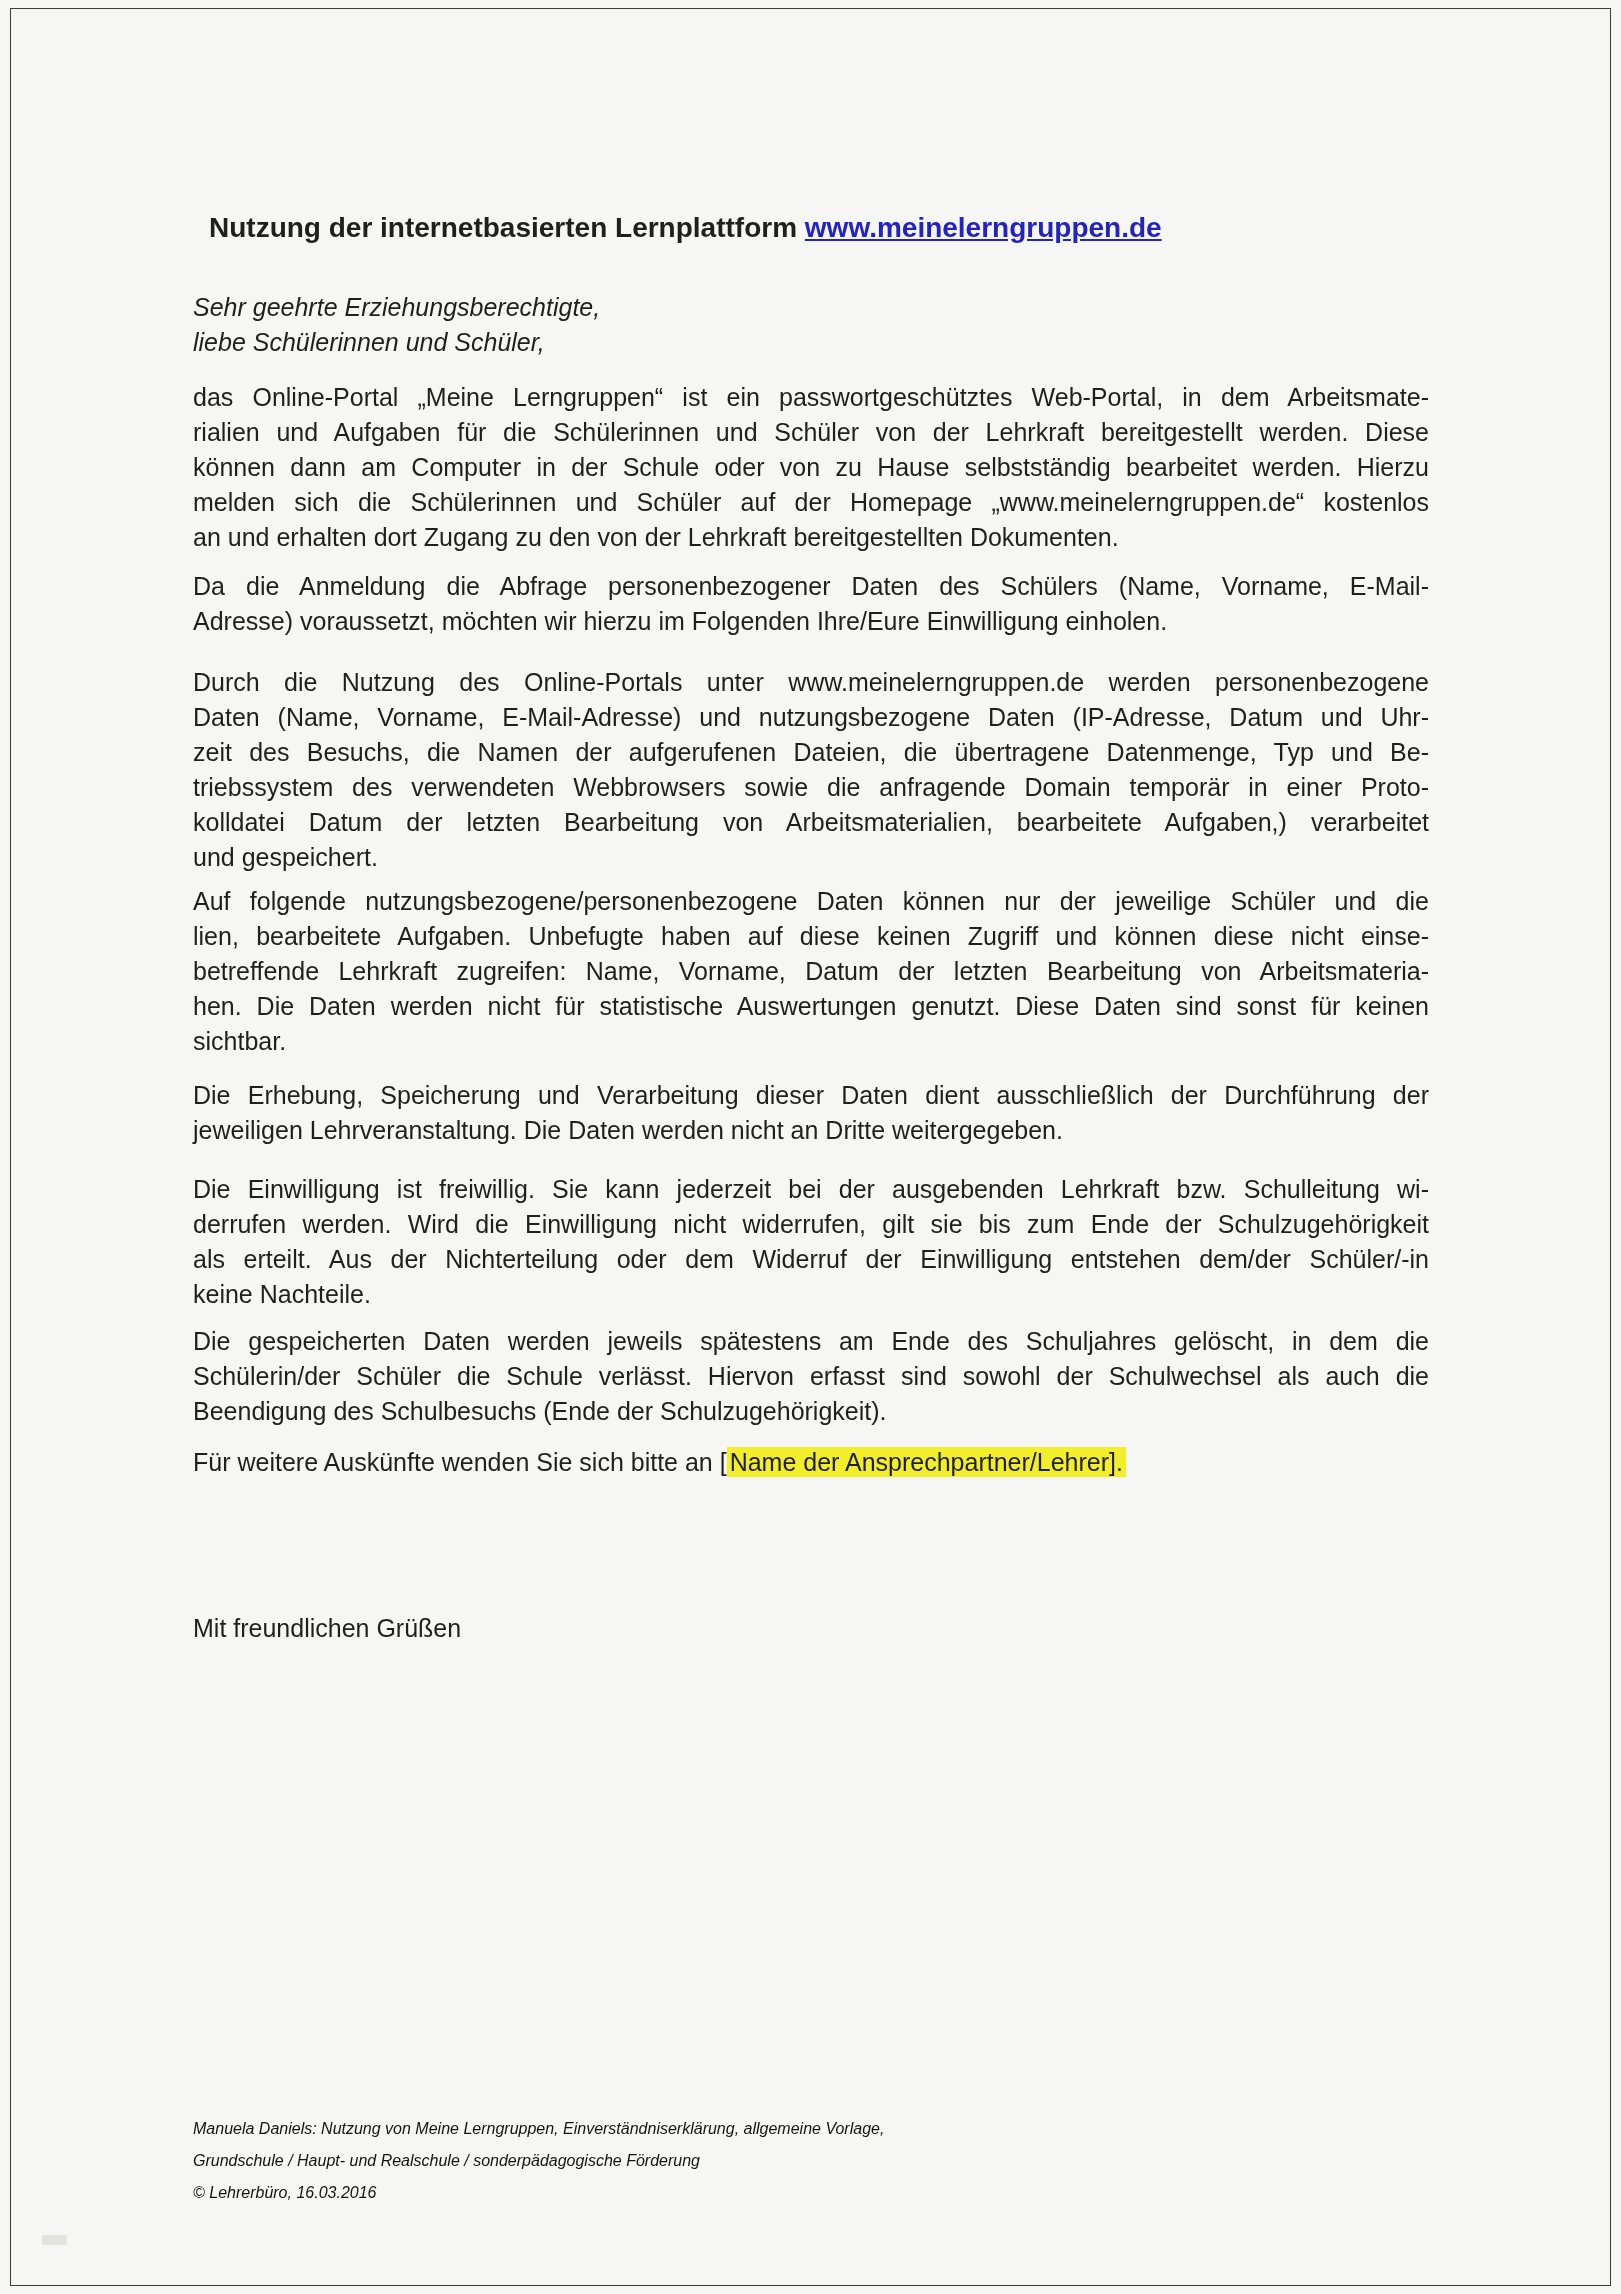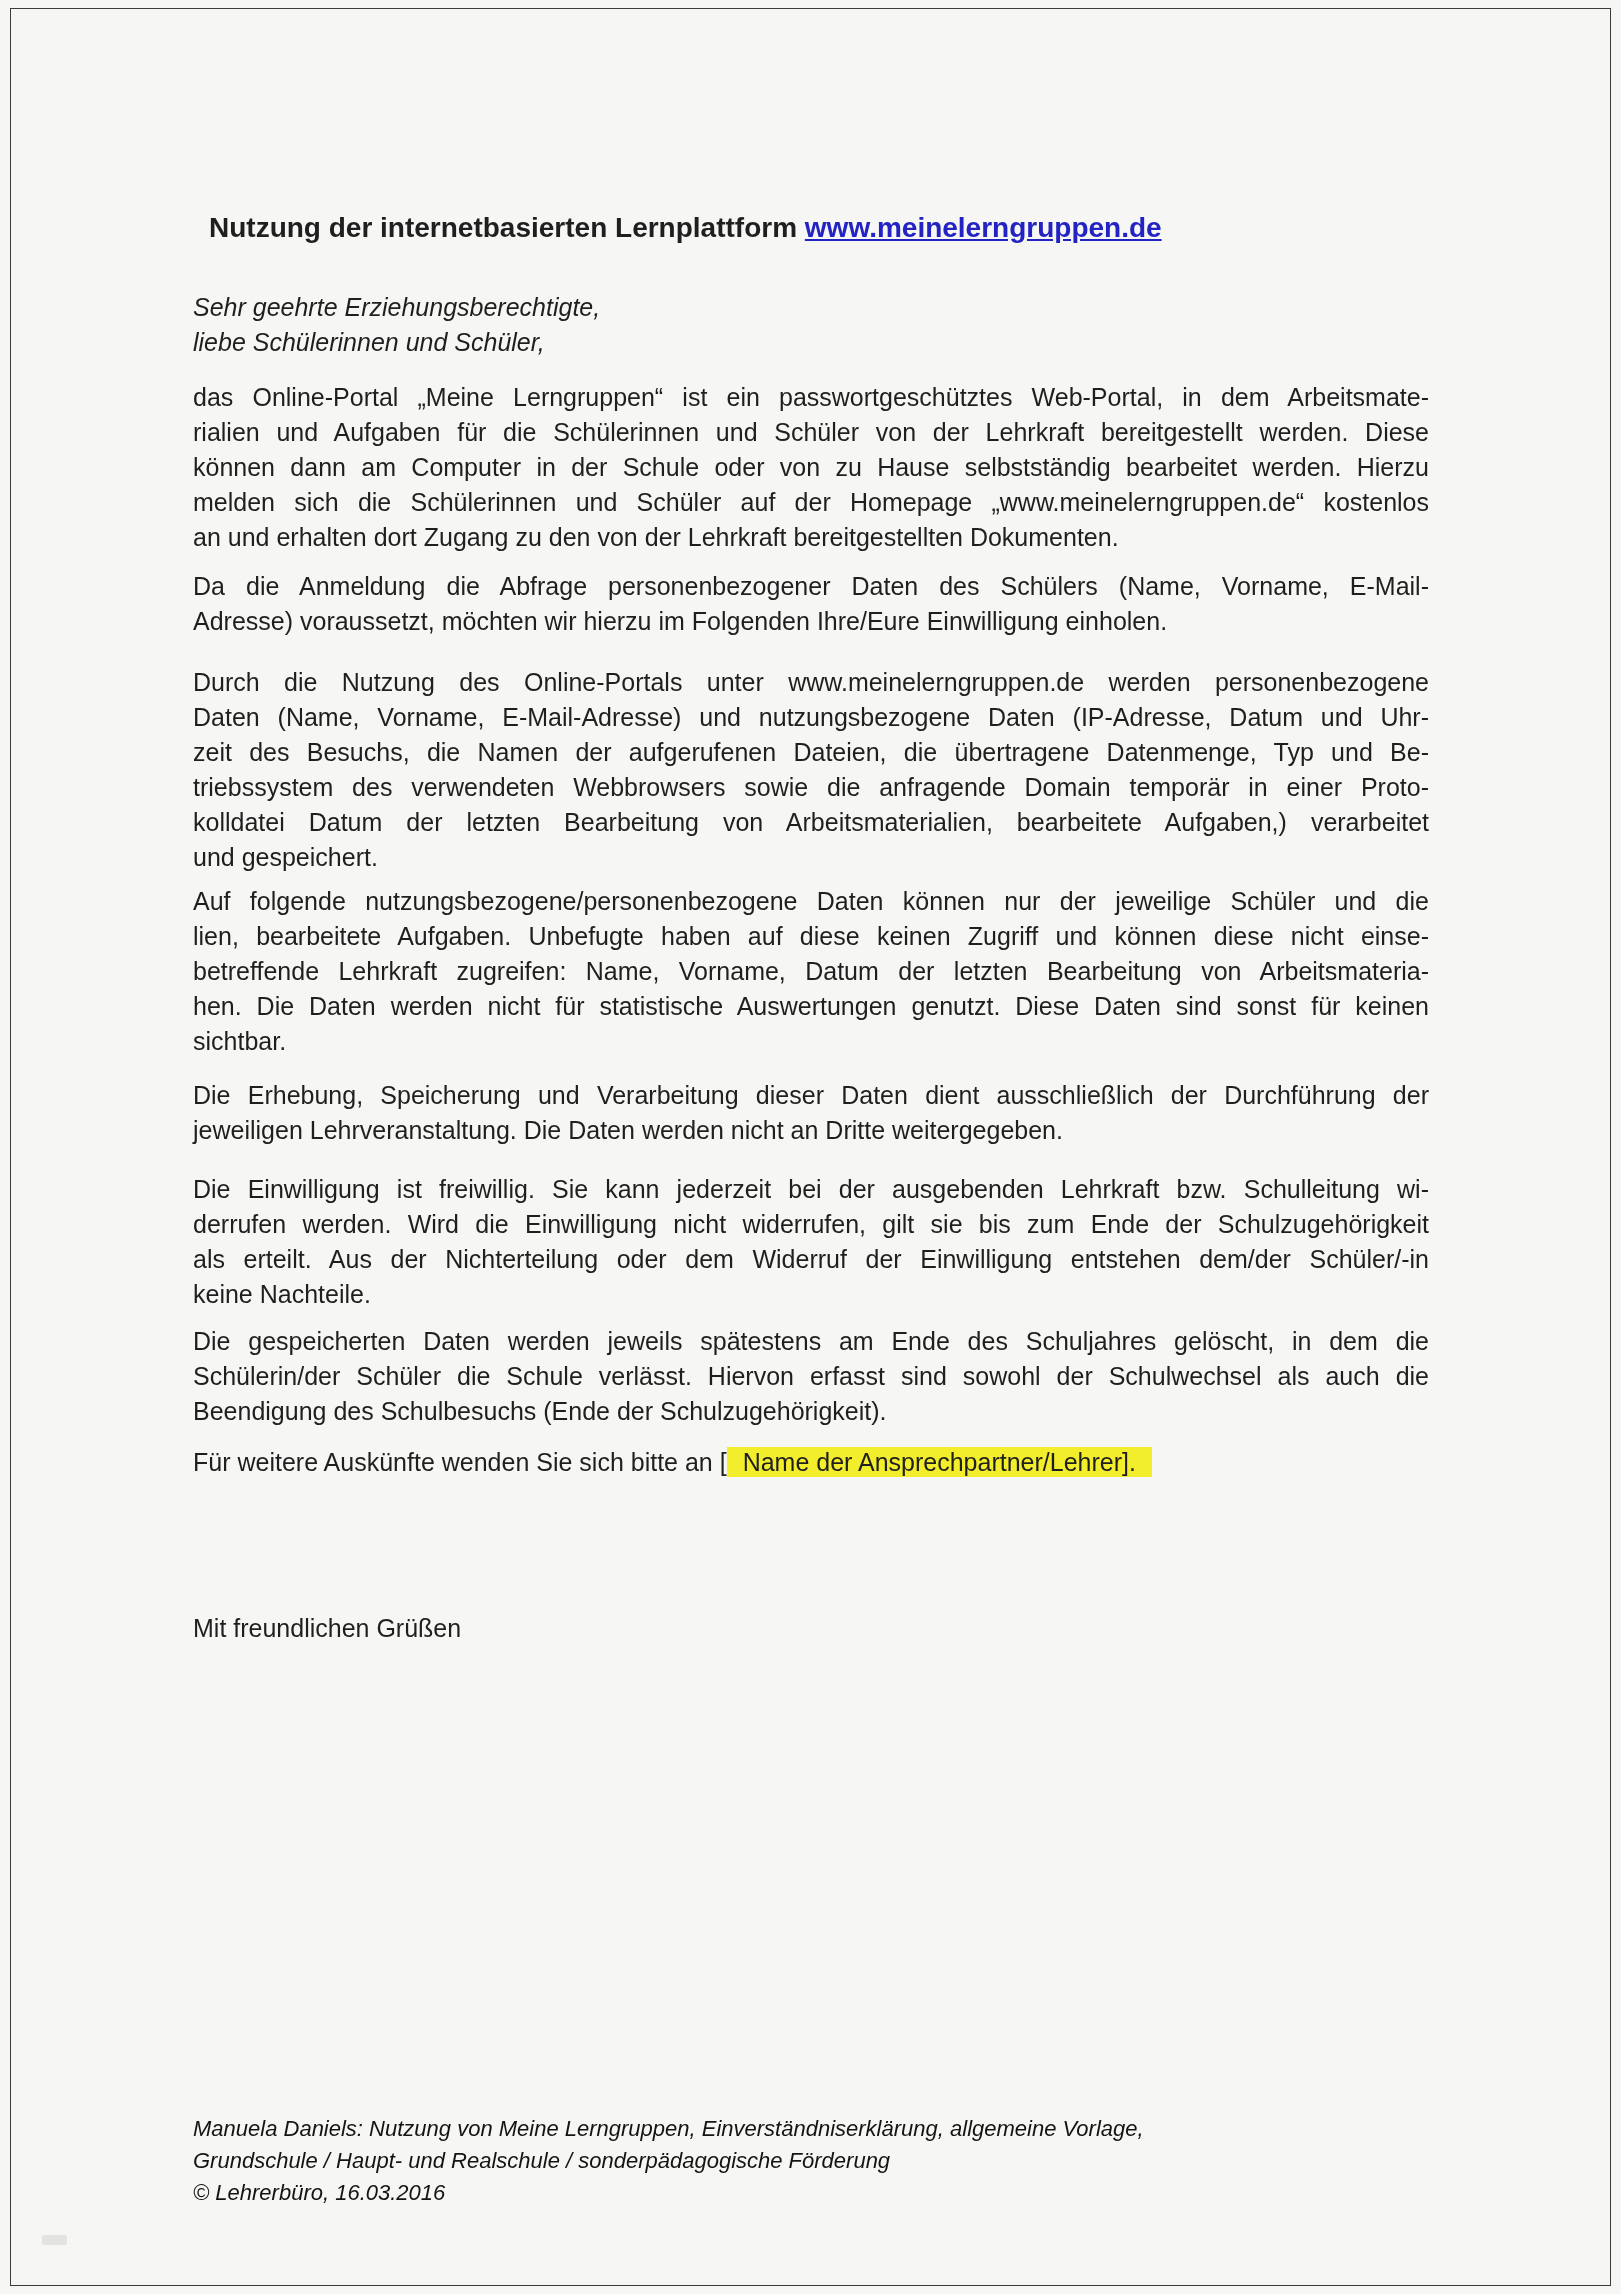--- a/index.html
+++ b/index.html
@@ -10,22 +10,22 @@
   .frame{
     position:absolute;left:9.6px;top:7.6px;right:9.6px;bottom:7.6px;
     border:1.9px solid #3c3c3c;pointer-events:none;
   }
   .block{position:absolute;left:193px;width:1236px;font-size:25px;line-height:35px;}
   .title{font-size:28px;font-weight:700;margin:16px;white-space:nowrap;}
   .link{color:var(--link,#2323c4);text-decoration:underline;font-weight:700;cursor:pointer;}
   .line{line-height:35px;font-style:italic;}
   .pline{text-align:justify;text-align-last:justify;white-space:nowrap;}
   .pline.last{text-align-last:left;}
-  .hl{background:var(--hl,#f3ee2b);padding:1px 16px;text-align:right;}
-  .footer{position:absolute;left:193px;width:1262px;font-size:22px;line-height:32px;color:#141414;}
+  .hl{background:var(--hl,#f3ee2b);padding:1px 3px;text-align:right;}
+  .footer{position:absolute;left:193px;width:1262px;font-size:16px;line-height:32px;color:#141414;}
   .artifact{
     position:absolute;left:42px;top:2235px;width:25px;height:9.6px;
     background:#dcdcd6;border-radius:1.9px;opacity:.7;
   }
 </style>
 </head>
 <body>
 
 <div class="sheet">
   <div class="frame"></div>

